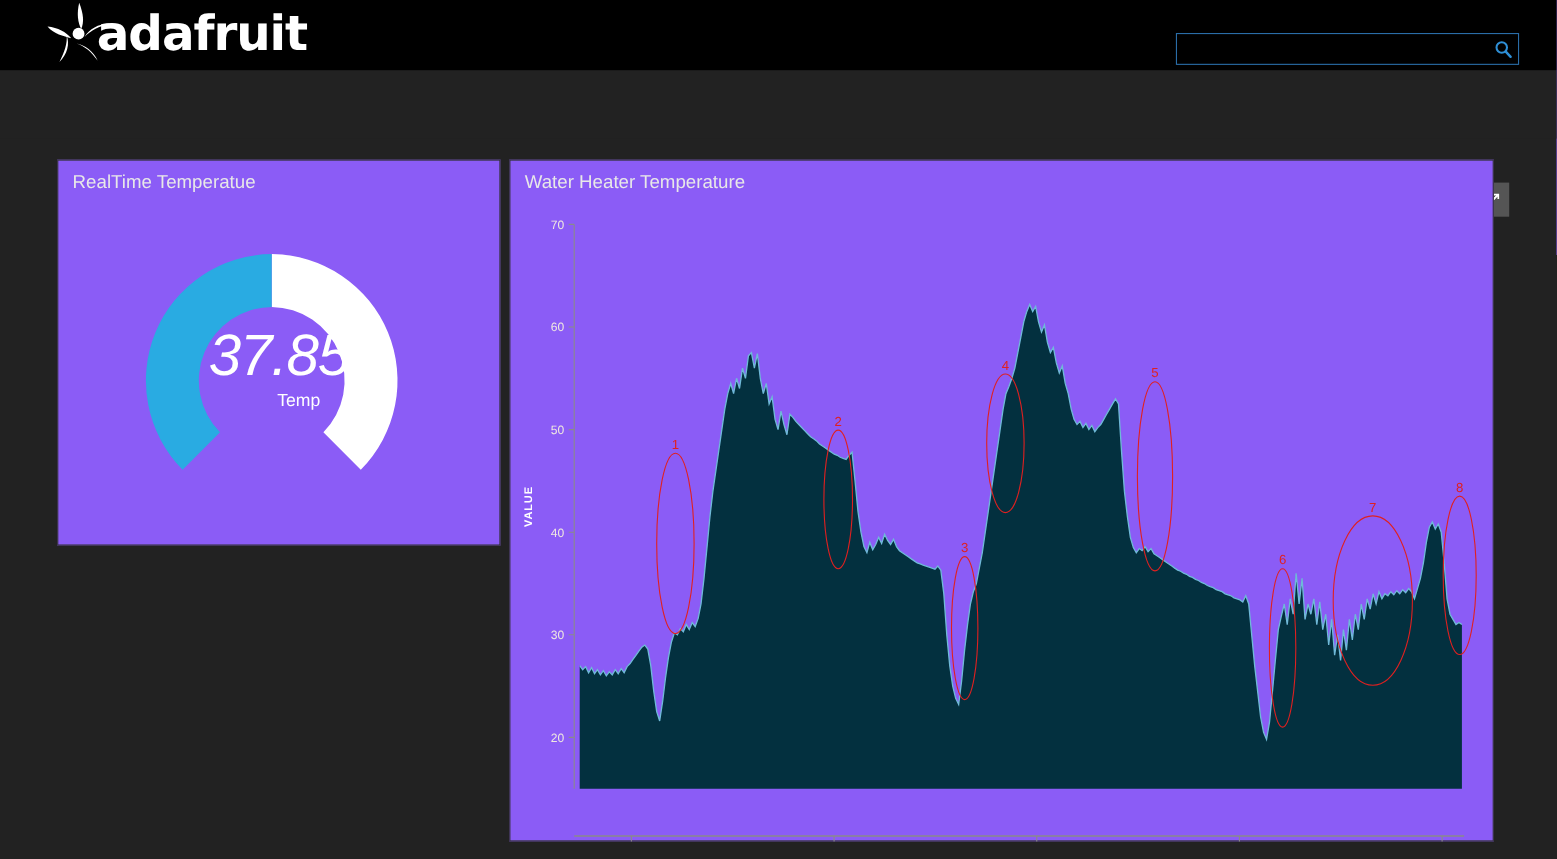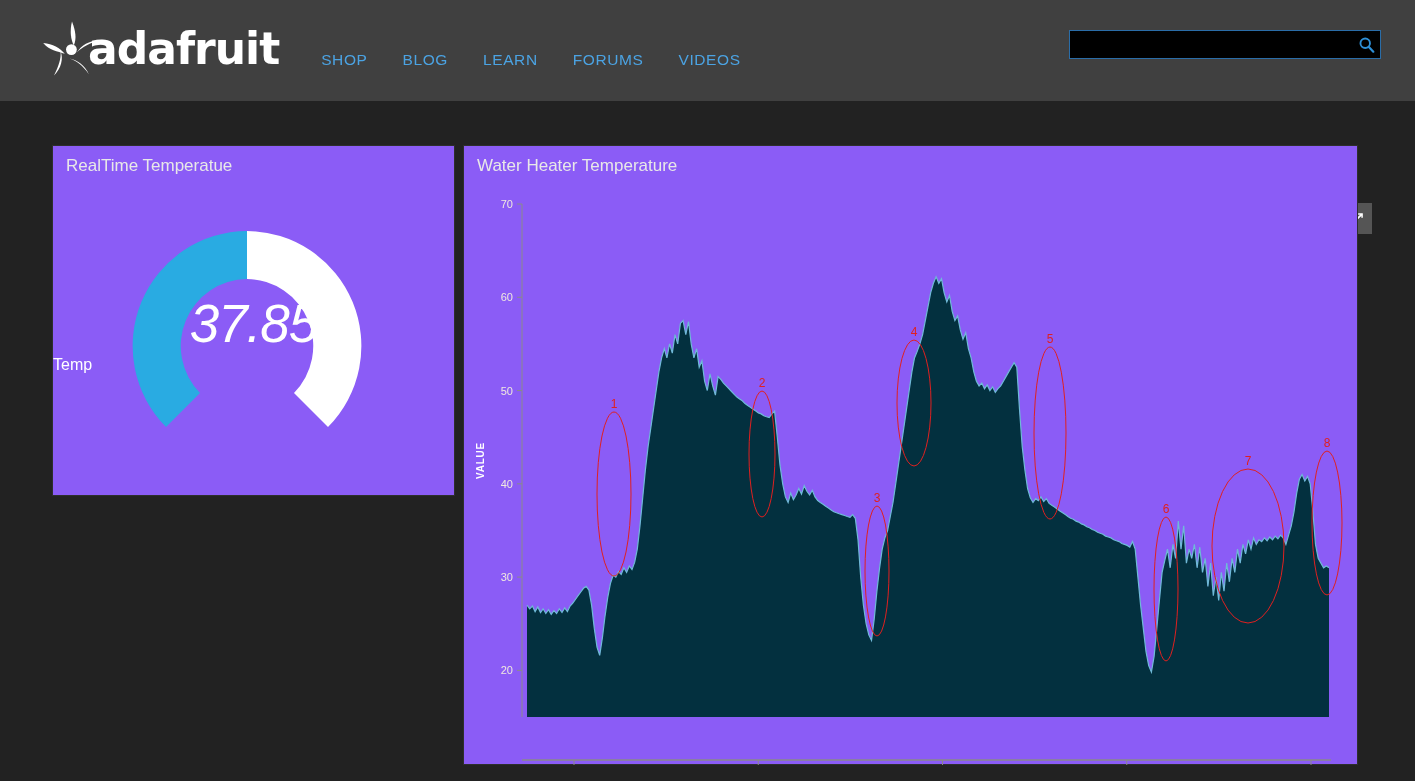--- a/index.html
+++ b/index.html
@@ -8,22 +8,22 @@
     width: 1415px;
     height: 781px;
     background: #222222;
     font-family: "Liberation Sans", sans-serif;
     overflow: hidden;
     position: relative;
   }
 
   
   .topnav {
-    height: 101px;
-    background: #404040;
+    height: 64px;
+    background: #000000;
     position: relative;
     display: flex;
     align-items: center;
   }
 
   .logo-wrap {
     display: flex;
     align-items: center;
     margin-left: 42px;
     margin-top: -4px;
@@ -185,23 +185,25 @@
     font-weight: 300;
     letter-spacing: -1px;
     font-family: "Liberation Sans", sans-serif;
     font-style: italic;
   }
 
   .gauge-label {
     position: absolute;
     width: 100%;
     top: 168px;
+    text-align: center;
     color: #ffffff;
     font-size: 16px;
     font-family: "Liberation Sans", sans-serif;
+    padding-left: 36px;
   }
 
   
   .chart-area {
     position: absolute;
     left: 0; top: 36px;
     width: 895px;
     height: 584px;
   }
 
@@ -225,27 +227,20 @@
         <path d="M96 36 C80 40 68 46 58 56 C66 44 78 36 96 36 Z"></path>
         <path d="M78 92 C68 78 58 70 46 66 C58 68 72 78 78 92 Z"></path>
         <path d="M20 94 C28 78 32 66 31 54 C36 66 32 82 20 94 Z"></path>
         <path d="M2 40 C18 42 30 48 38 58 C26 54 12 52 2 40 Z"></path>
         <circle cx="49" cy="51" r="9"></circle>
       </g>
     </svg>
     <span class="logo-text">adafruit</span>
   </div>
 
-  <nav class="nav-links">
-    <a href="#">SHOP</a>
-    <a href="#">BLOG</a>
-    <a href="#">LEARN</a>
-    <a href="#">FORUMS</a>
-    <a href="#">VIDEOS</a>
-  </nav>
 
   <div class="search-wrap">
     <input class="search-input" type="text" placeholder="" style="">
     <button class="search-btn">
       <svg width="17" height="17" viewBox="0 0 20 20">
         <circle cx="8.5" cy="8.5" r="5.6" fill="none" stroke="#2e8fd6" stroke-width="2.2"></circle>
         <line x1="12.8" y1="12.8" x2="18" y2="18.4" stroke="#2e8fd6" stroke-width="2.6" stroke-linecap="round"></line>
       </svg>
     </button>
   </div>

